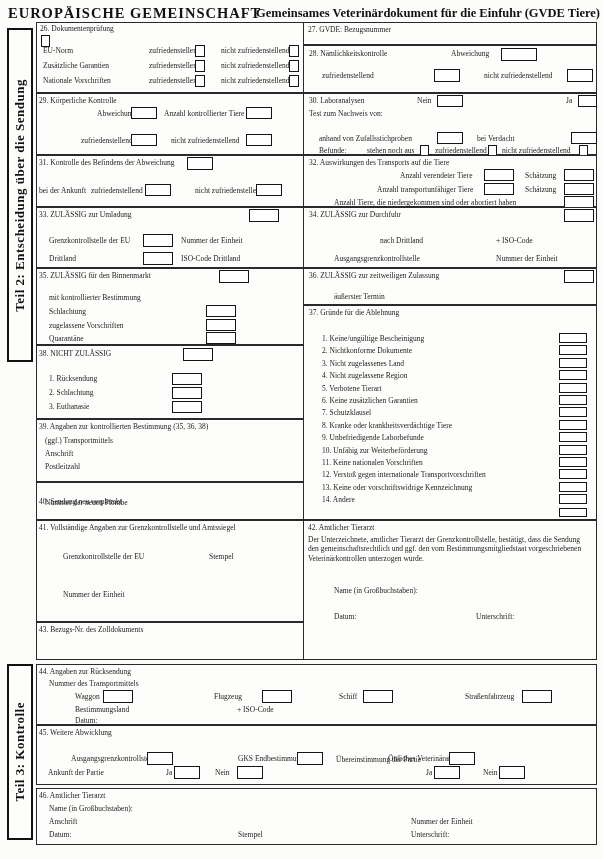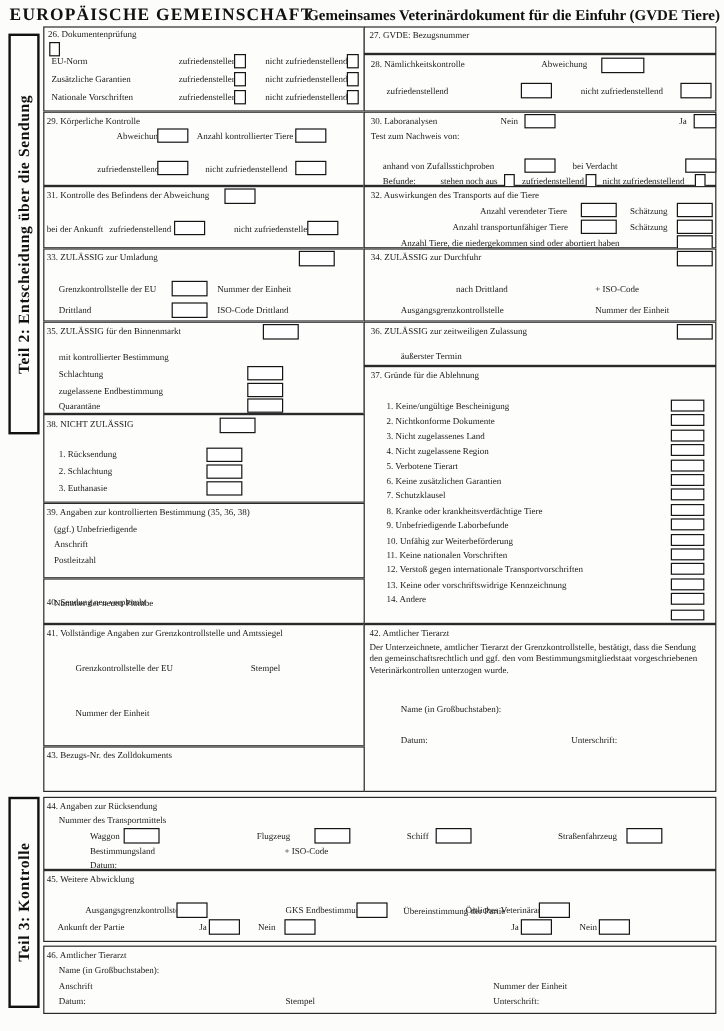--- a/index.html
+++ b/index.html
@@ -137,21 +137,21 @@
   <span class="t" style="left:30px;top:47px;">Ausgangsgrenzkontrollstelle</span>
   <span class="t" style="left:192px;top:47px;">Nummer der Einheit</span>
 </div>
 
 <div class="box" style="left:36px;top:268px;width:268px;height:77px;">
   <span class="t" style="left:2px;top:3px;">35. ZULÄSSIG für den Binnenmarkt</span>
   <div class="k" style="left:182px;top:1px;width:30px;height:13px;"></div>
   <span class="t" style="left:12px;top:25px;">mit kontrollierter Bestimmung</span>
   <span class="t" style="left:12px;top:39px;">Schlachtung</span>
   <div class="k" style="left:169px;top:36px;width:30px;height:12px;"></div>
-  <span class="t" style="left:12px;top:53px;">zugelassene Endbestimmung</span>
+  <span class="t" style="left:12px;top:53px;">zugelassene Vorschriften</span>
   <div class="k" style="left:169px;top:50px;width:30px;height:12px;"></div>
   <span class="t" style="left:12px;top:66px;">Quarantäne</span>
   <div class="k" style="left:169px;top:63px;width:30px;height:12px;"></div>
 </div>
 
 <div class="box" style="left:303px;top:268px;width:294px;height:37px;">
   <span class="t" style="left:5px;top:3px;">36. ZULÄSSIG zur zeitweiligen Zulassung</span>
   <div class="k" style="left:260px;top:1px;width:30px;height:13px;"></div>
   <span class="t" style="left:30px;top:24px;">äußerster Termin</span>
 </div>
@@ -195,21 +195,21 @@
   <span class="t" style="left:12px;top:29px;">1. Rücksendung</span>
   <div class="k" style="left:135px;top:27px;width:30px;height:12px;"></div>
   <span class="t" style="left:12px;top:43px;">2. Schlachtung</span>
   <div class="k" style="left:135px;top:41px;width:30px;height:12px;"></div>
   <span class="t" style="left:12px;top:57px;">3. Euthanasie</span>
   <div class="k" style="left:135px;top:55px;width:30px;height:12px;"></div>
 </div>
 
 <div class="box" style="left:36px;top:419px;width:268px;height:63px;">
   <span class="t" style="left:2px;top:3px;">39. Angaben zur kontrollierten Bestimmung (35, 36, 38)</span>
-  <span class="t" style="left:8px;top:17px;">(ggf.) Unbefriedigende</span>
+  <span class="t" style="left:8px;top:17px;">(ggf.) Transportmittels</span>
   <span class="t" style="left:8px;top:30px;">Anschrift</span>
   <span class="t" style="left:8px;top:43px;">Postleitzahl</span>
 </div>
 
 <div class="box" style="left:36px;top:482px;width:268px;height:38px;">
   <span class="t" style="left:2px;top:15px;">40. Sendung neu verplombt</span>
   <span class="t" style="left:8px;top:16px;">Nummer der neuen Plombe</span>
 </div>
 
 <div class="box" style="left:36px;top:520px;width:268px;height:102px;">

